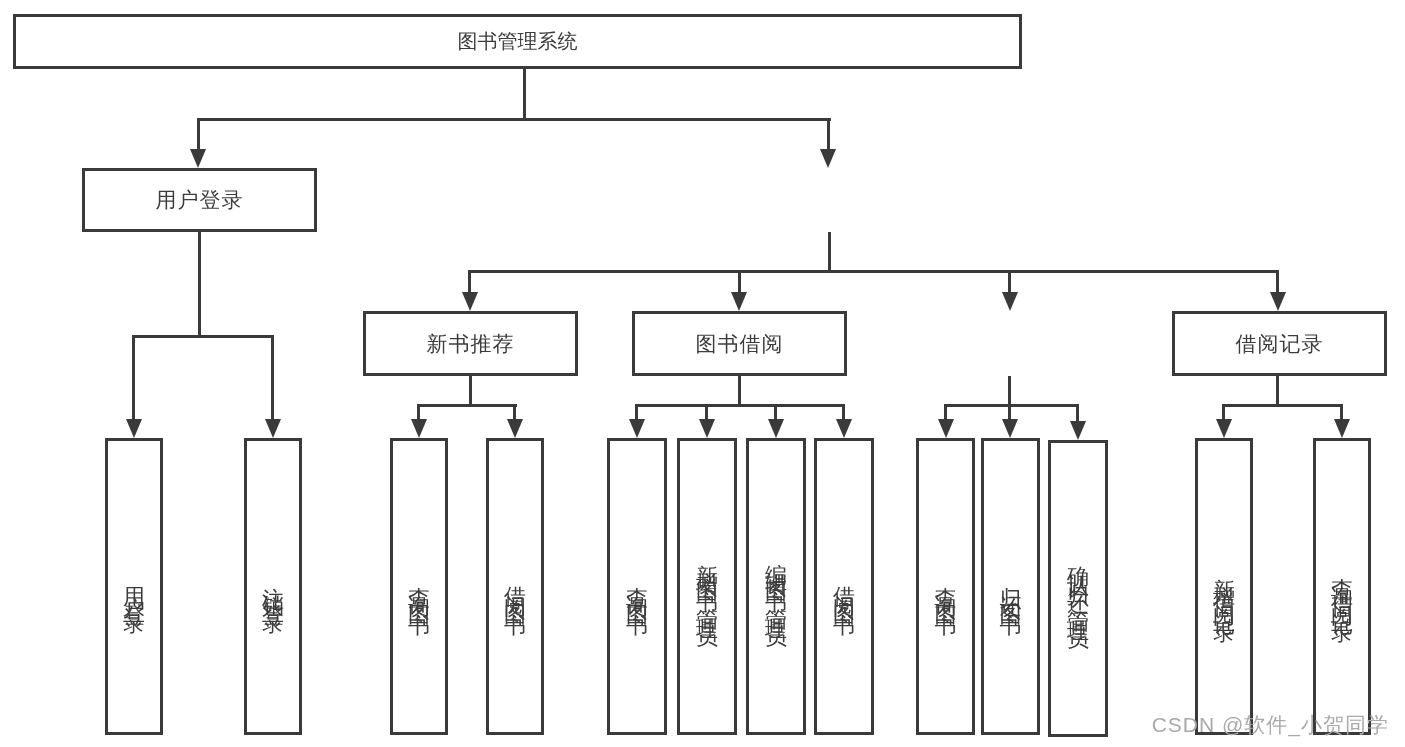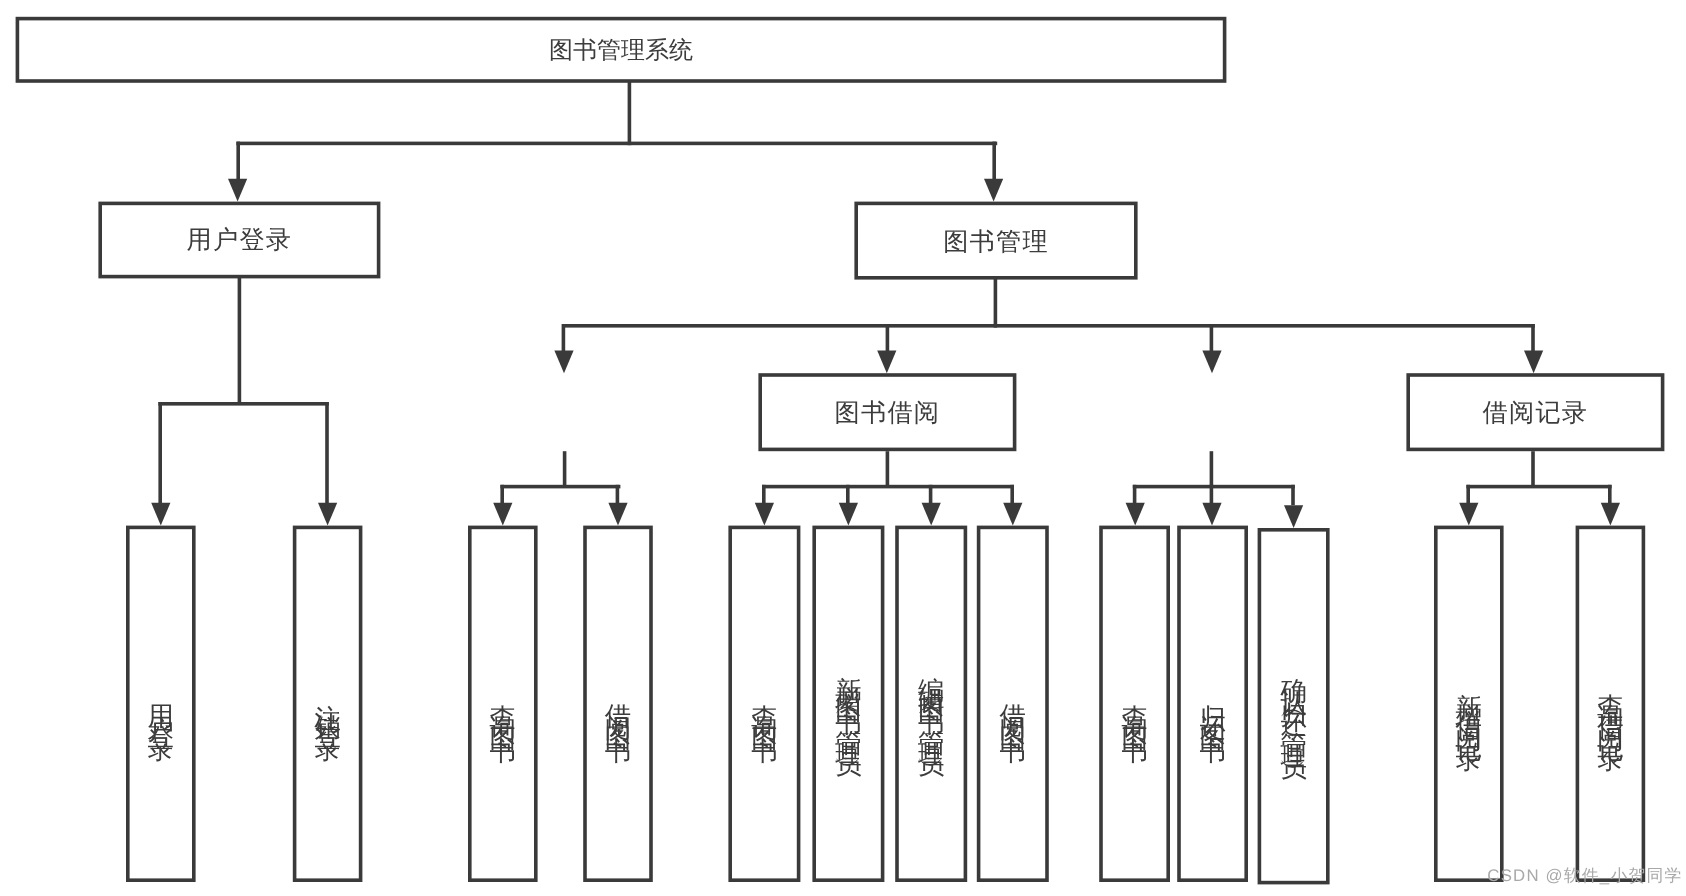--- a/index.html
+++ b/index.html
@@ -41,45 +41,45 @@
   .vline{width:3px;}
   .arrow{
     position:absolute;
     width:0;height:0;
     border-left:8px solid transparent;
     border-right:8px solid transparent;
     border-top:19px solid var(--line);
   }
   .watermark{
     position:absolute;
-    right:3px;bottom:8px;
-    font-size:14px;
+    right:16px;bottom:8px;
+    font-size:21px;
     color:var(--watermark);
     letter-spacing:1px;
     z-index:5;
     white-space:nowrap;
   }
 </style>
 </head>
 <body>
 
 <div class="canvas">
 
   <div class="node root-box" style="left:13px;top:14px;width:1009px;height:55px;">
     <span>图书管理系统</span>
   </div>
 
   <div class="node h" style="left:82px;top:168px;width:235px;height:64px;">
     <span>用户登录</span>
   </div>
 
-  <div class="node h" style="left:712px;top:168px;width:236px;height:65px;">
-    <span>图书管理</span>
+
+  <div class="node h" style="left:363px;top:311px;width:215px;height:65px;">
+    <span>新书推荐</span>
   </div>
-
   <div class="node h" style="left:632px;top:311px;width:215px;height:65px;justify-content:center;">
     <span>图书借阅</span>
   </div>
   <div class="node h" style="left:1172px;top:311px;width:215px;height:65px;">
     <span>借阅记录</span>
   </div>
 
   <div class="node leaf" style="left:105px;top:438px;width:58px;height:297px;">
     <span class="vtext">用户登录</span>
   </div>

